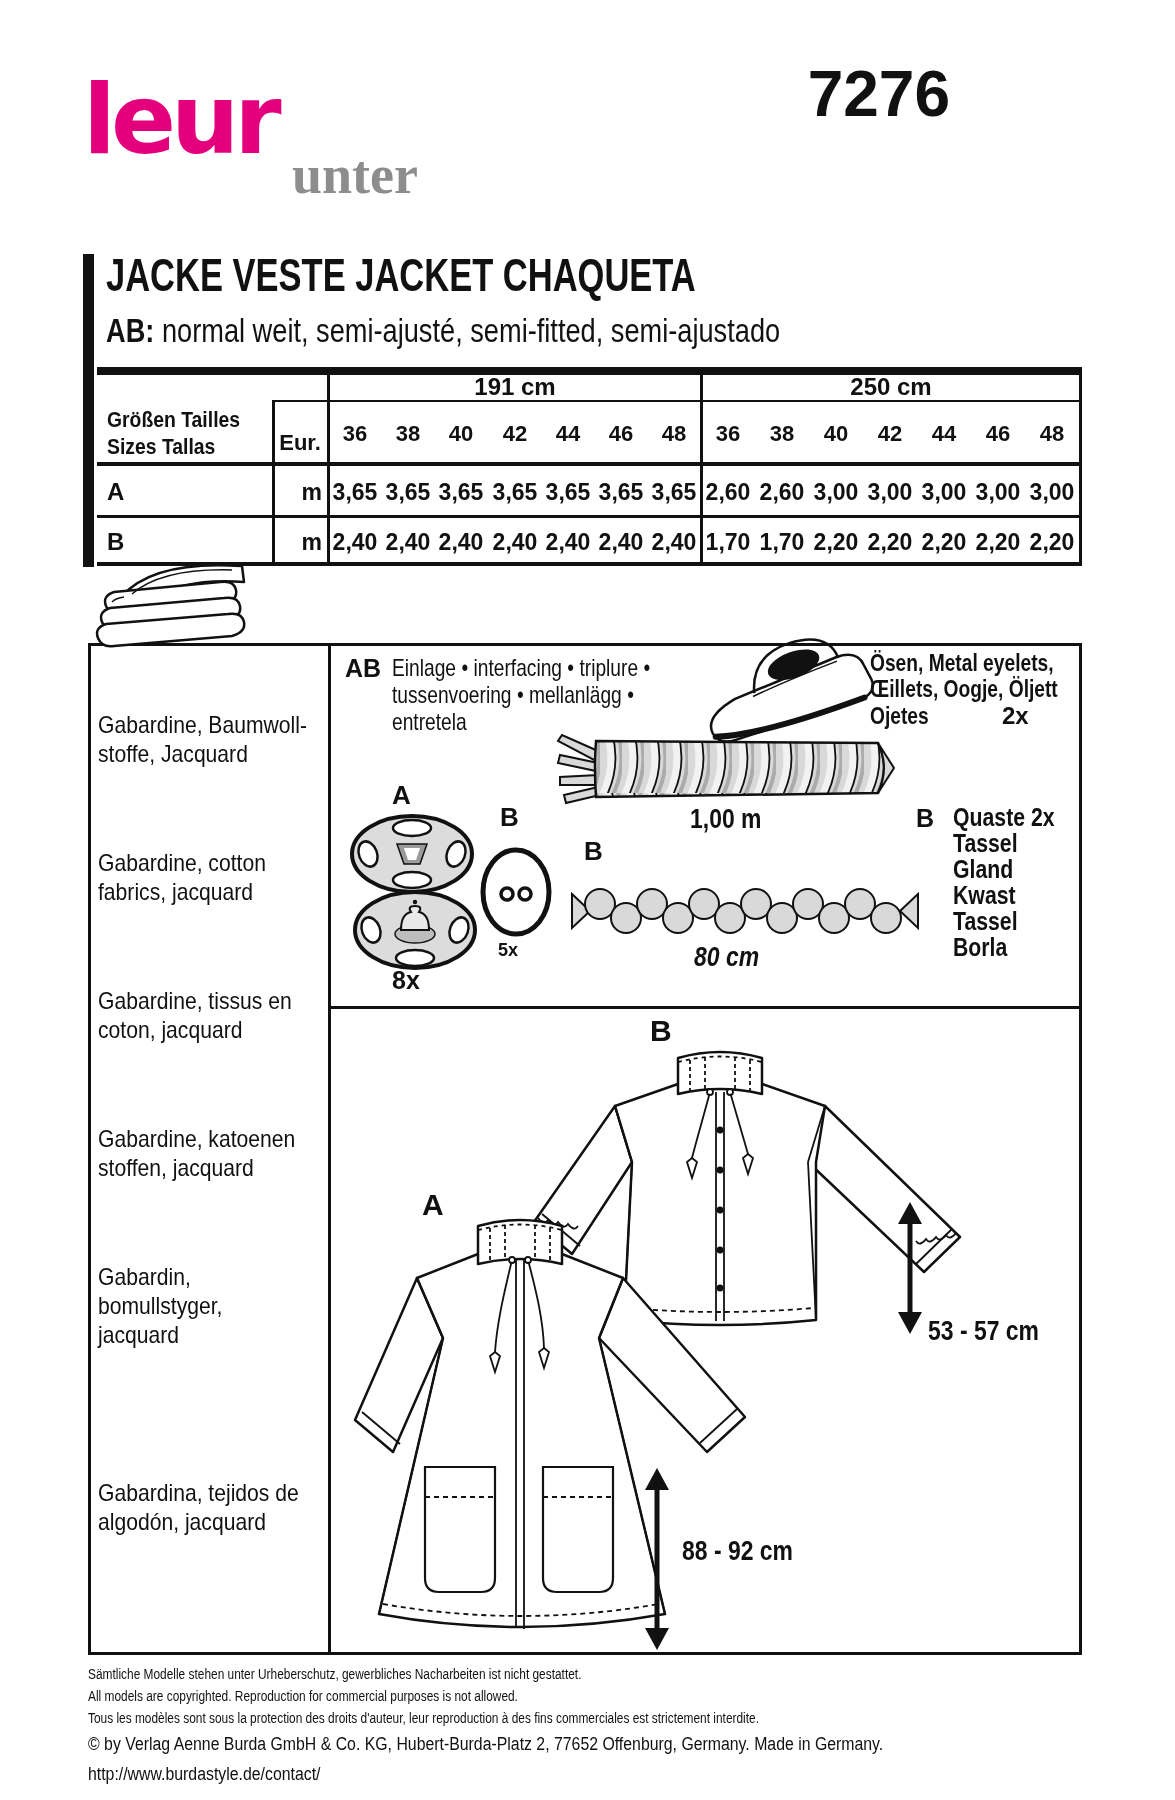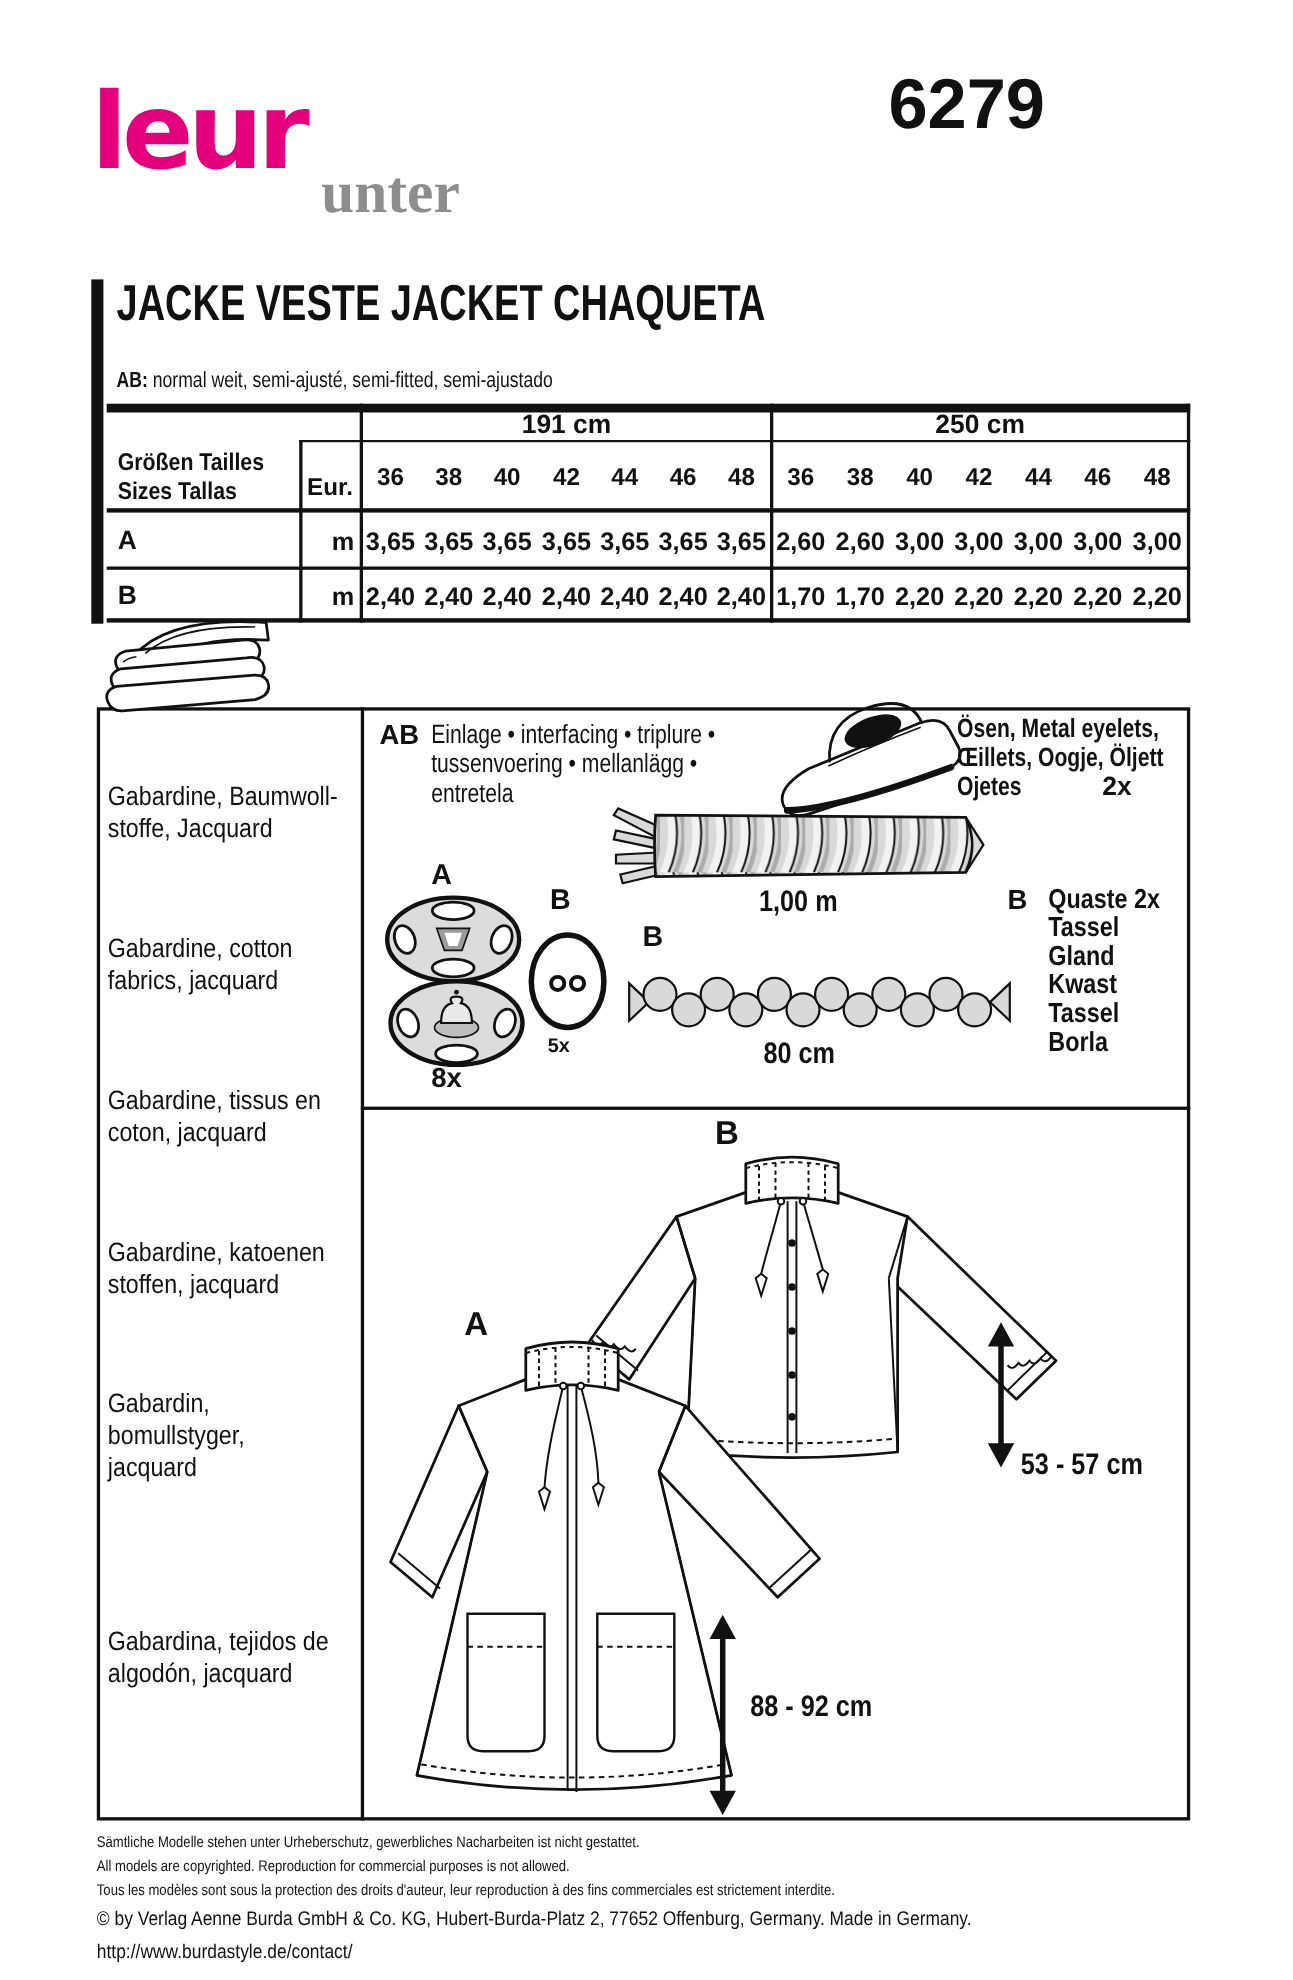--- a/index.html
+++ b/index.html
@@ -18,27 +18,27 @@
   .fabric{position:absolute;left:98px;font-size:24px;line-height:29px;}
   .footer-small{position:absolute;left:88px;font-size:14px;}
   .footer-big{position:absolute;left:88px;font-size:18px;}
   svg{display:block;}
 </style>
 </head>
 <body>
 
 <div class="abs b" style="left:83px;top:72px;font-size:96px;letter-spacing:-5px;color:#e4007c;font-family:'DejaVu Sans',sans-serif;line-height:1;">leur</div>
 <div class="abs b" style="left:292px;top:148px;font-size:54px;color:#8d8d8d;font-family:'Liberation Serif',serif;line-height:1;">unter</div>
-<div class="abs b" style="left:800px;top:62px;width:150px;text-align:right;font-size:64px;line-height:1;">6279</div>
+<div class="abs b" style="left:800px;top:62px;width:150px;text-align:right;font-size:64px;line-height:1;">7276</div>
 
 <div class="line" style="left:83px;top:254px;width:11px;height:313px;"></div>
 <div class="abs b" style="left:106px;top:250px;font-size:46px;line-height:1.1;">
   <span class="cnd75">JACKE  VESTE  JACKET  CHAQUETA</span>
 </div>
-<div class="abs" style="left:106px;top:312px;font-size:20px;line-height:1.1;margin-top:23px;">
+<div class="abs" style="left:106px;top:312px;font-size:34px;line-height:1.1;">
   <span class="cnd80"><span class="b">AB:</span><span> normal weit, semi-ajusté, semi-fitted, semi-ajustado</span></span>
 </div>
 
 <div class="line" style="left:97px;top:367px;width:985px;height:8px;"></div>
 <div class="line" style="left:272px;top:400px;width:810px;height:2px;"></div>
 <div class="line" style="left:97px;top:462px;width:985px;height:4px;"></div>
 <div class="line" style="left:97px;top:515px;width:985px;height:3px;"></div>
 <div class="line" style="left:97px;top:562px;width:985px;height:4px;"></div>
 <div class="line" style="left:272px;top:400px;width:3px;height:166px;"></div>
 <div class="line" style="left:327px;top:367px;width:3px;height:199px;"></div>
@@ -225,21 +225,21 @@
     <circle cx="134" cy="18" r="15"></circle>
       <circle cx="160" cy="32" r="15"></circle>
     <circle cx="186" cy="18" r="15"></circle>
       <circle cx="212" cy="32" r="15"></circle>
     <circle cx="238" cy="18" r="15"></circle>
       <circle cx="264" cy="32" r="15"></circle>
     <circle cx="290" cy="18" r="15"></circle>
       <circle cx="316" cy="32" r="15"></circle>
   </g>
 </svg>
-<div class="abs b" style="left:694px;top:942px;font-size:27px;"><span class="cnd85">80 cm</span></div>
+<div class="abs b" style="left:694px;top:942px;font-size:27px;font-style:italic;"><span class="cnd85">80 cm</span></div>
 
 <div class="abs b" style="left:916px;top:804px;font-size:25px;">B</div>
 <div class="abs b" style="left:953px;top:804px;font-size:25px;line-height:26px;">
   <span class="cnd85">Quaste  2x</span><br>
   <span class="cnd85">Tassel</span><br>
   <span class="cnd85">Gland</span><br>
   <span class="cnd85">Kwast</span><br>
   <span class="cnd85">Tassel</span><br>
   <span class="cnd85">Borla</span>
 </div>

